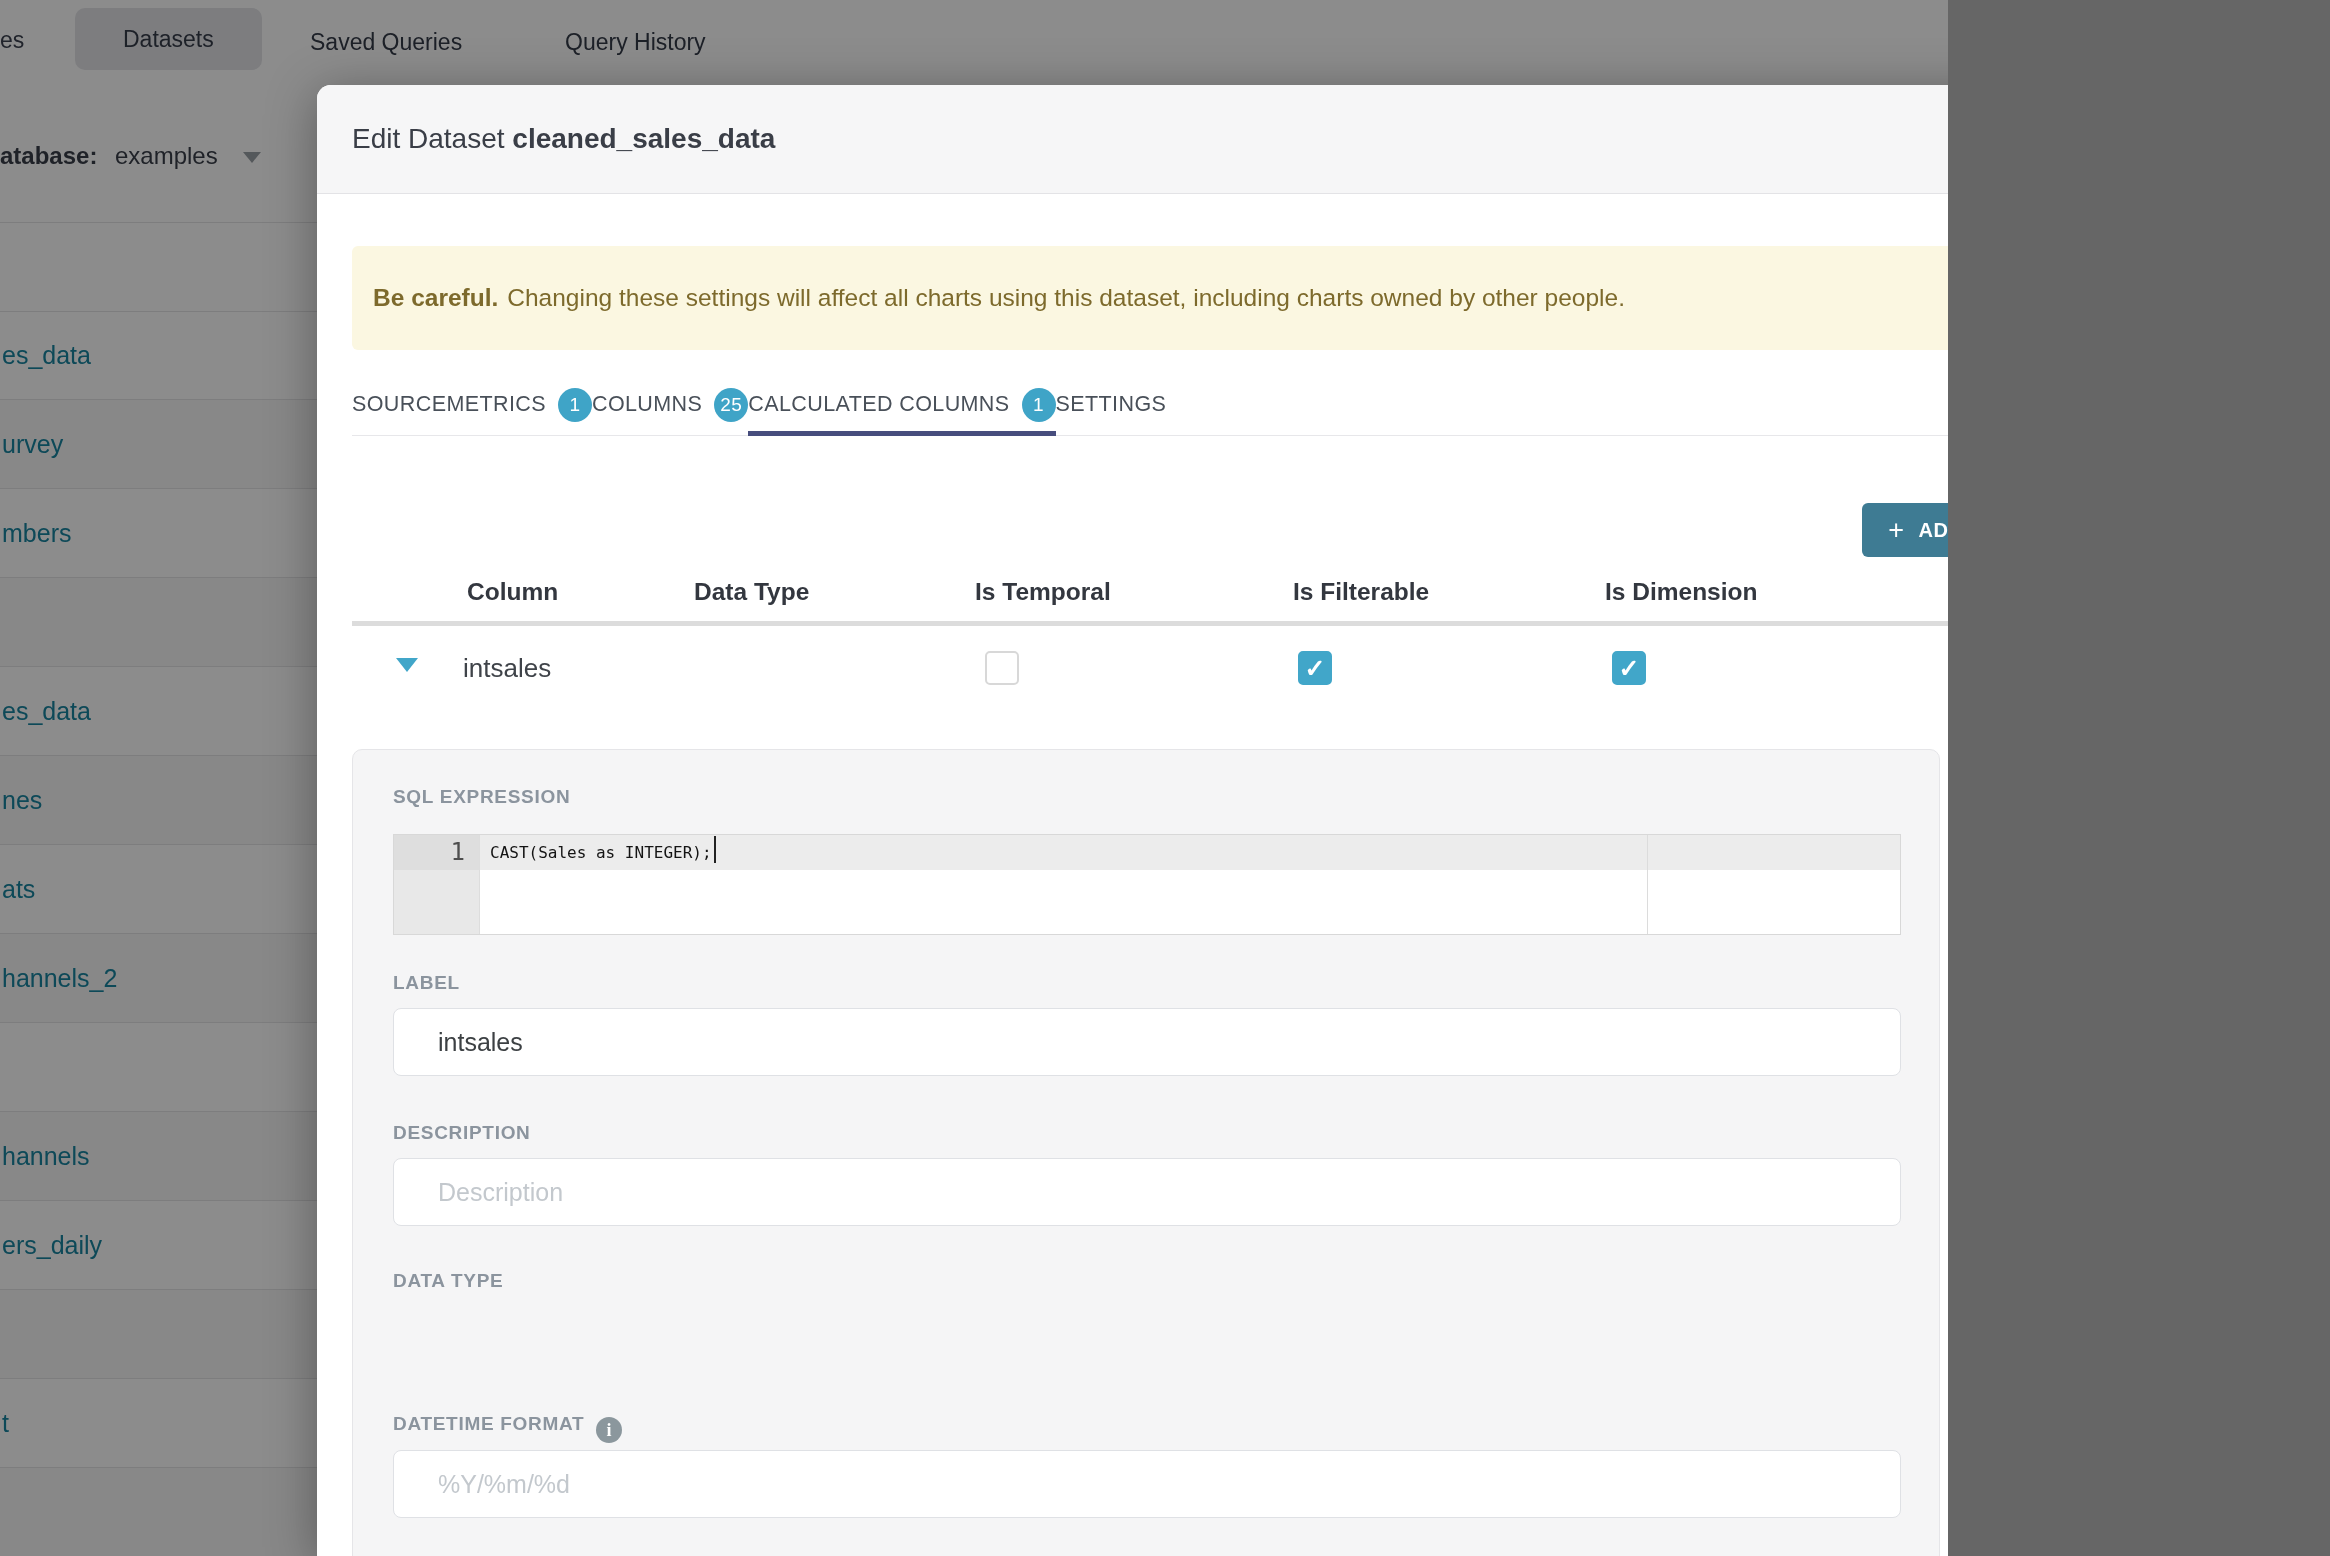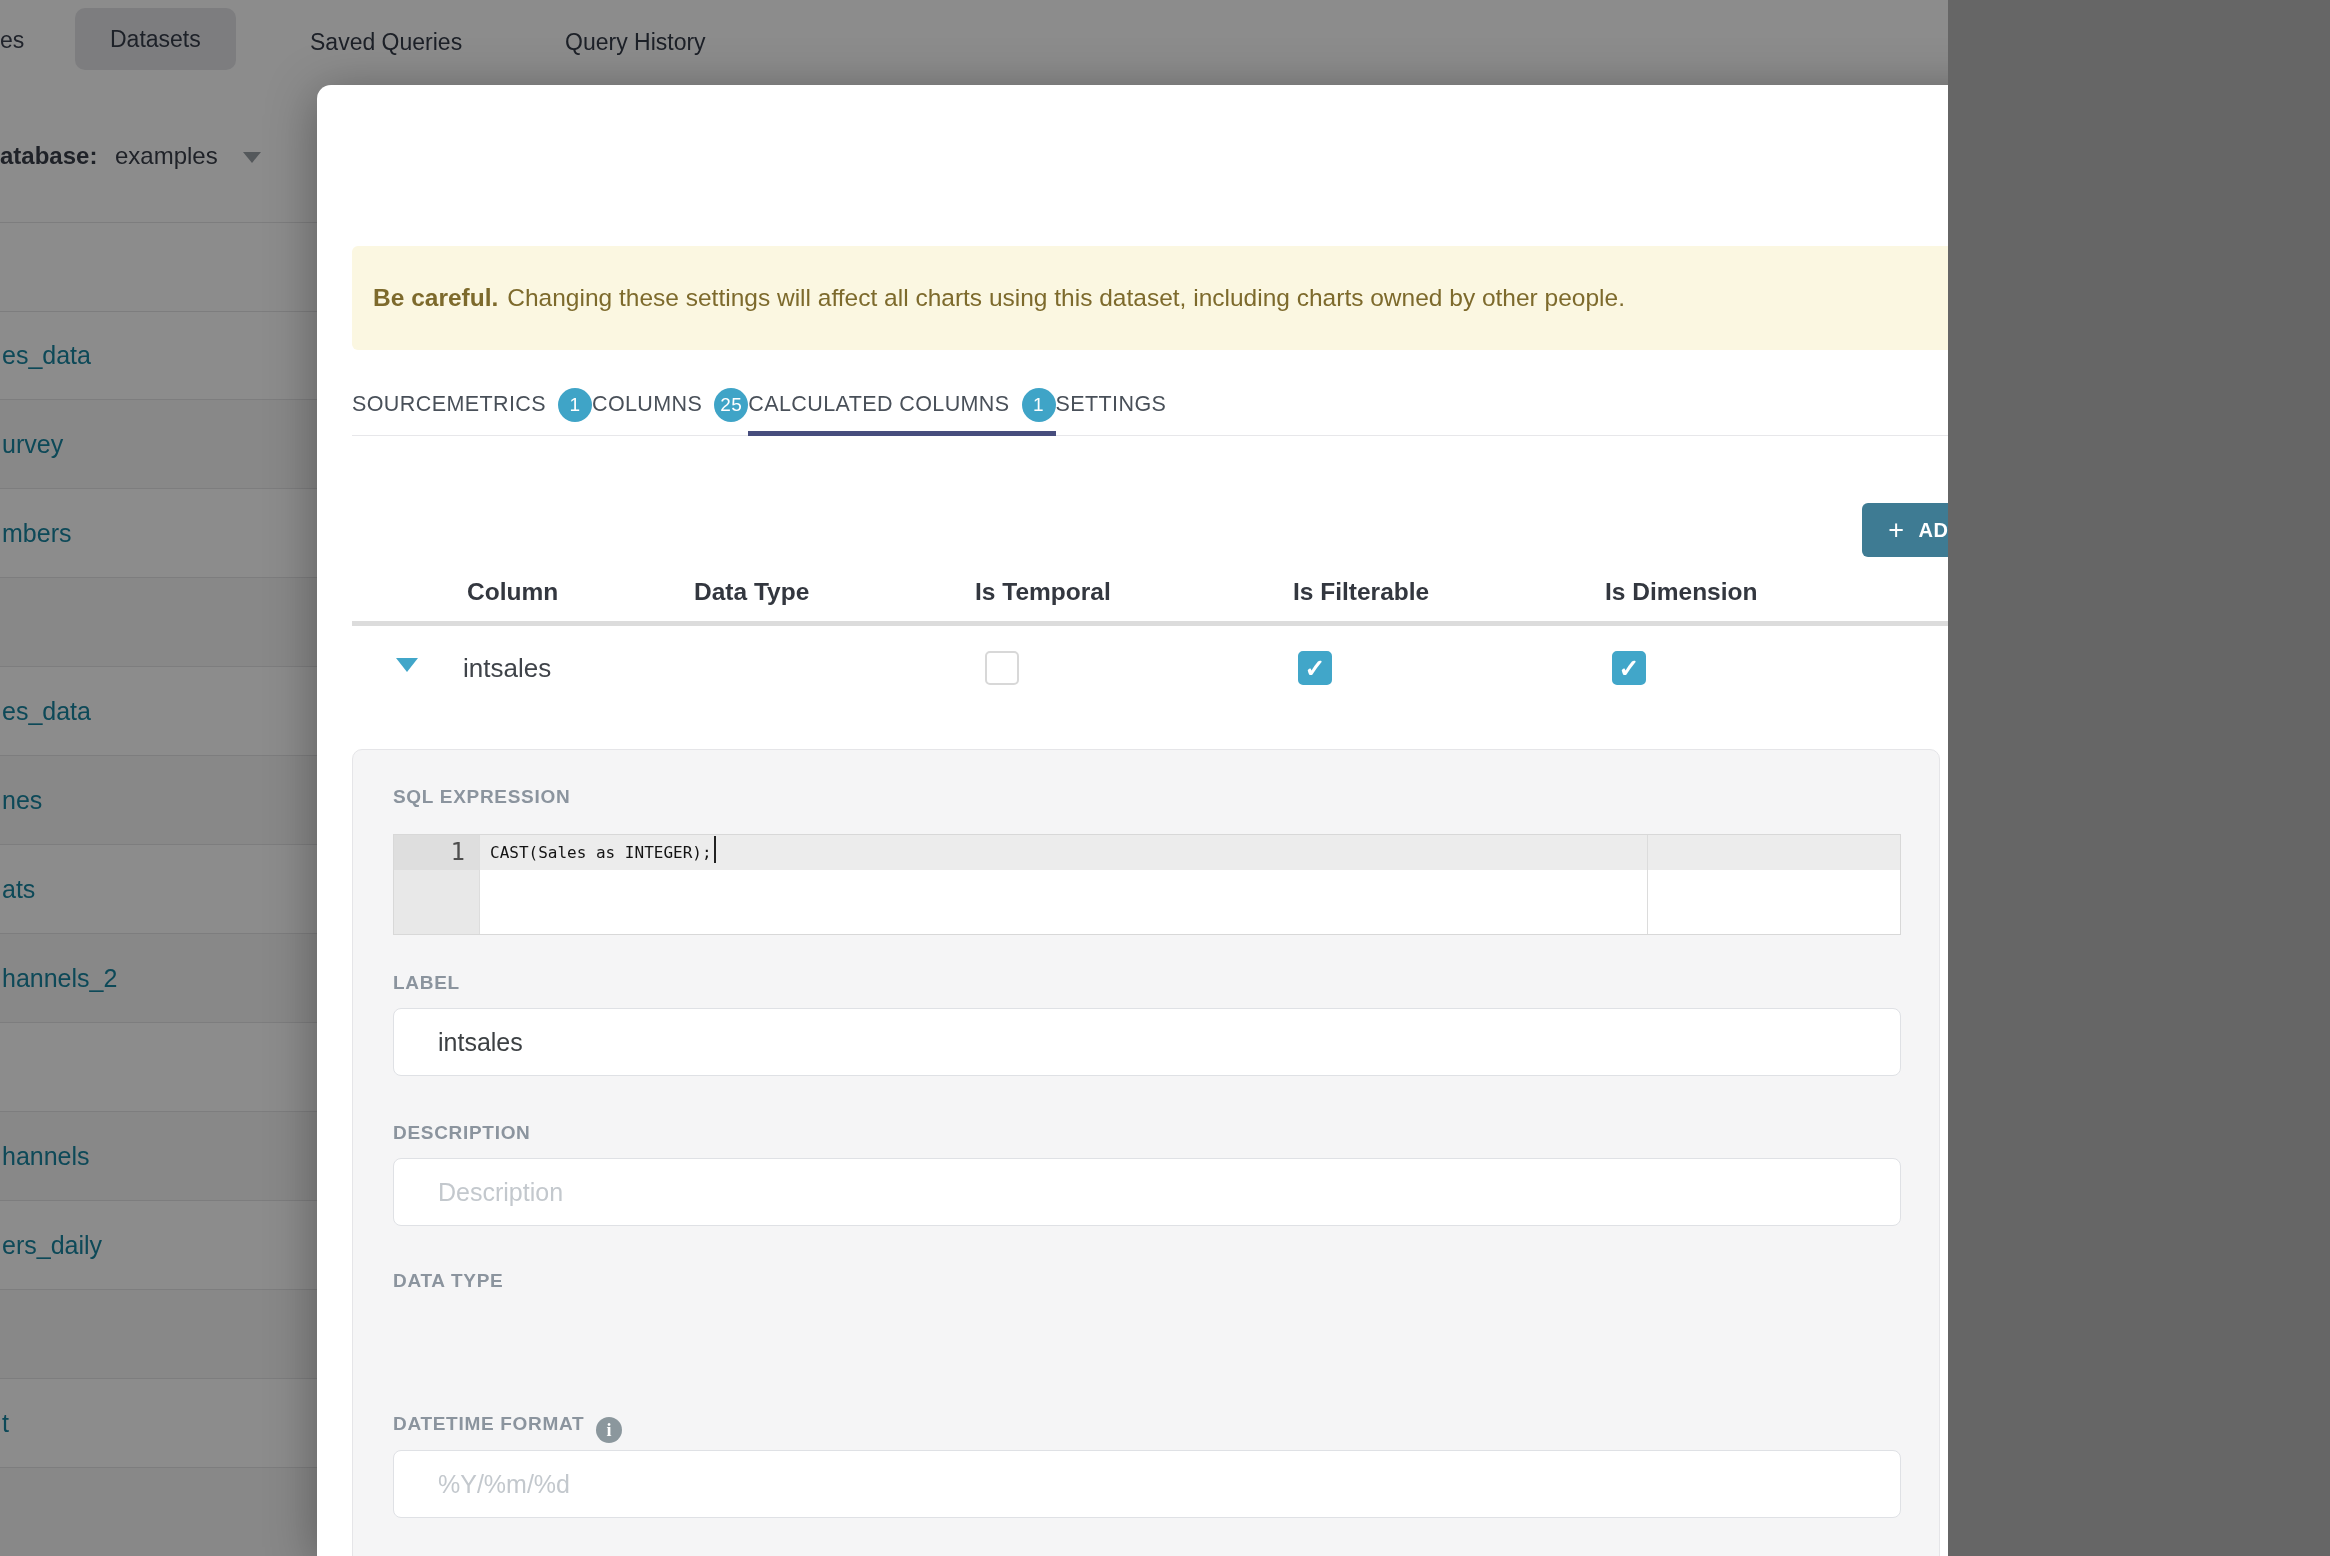--- a/index.html
+++ b/index.html
@@ -2,21 +2,21 @@
 <html><head>
 <meta charset="utf-8">
 <style>
   html,body{margin:0;padding:0;background:#666;}
   #screen{position:relative;width:1948px;height:1556px;overflow:hidden;background:#fff;
           font-family:"Liberation Sans",sans-serif;-webkit-font-smoothing:antialiased;}
   
   .page{position:absolute;inset:0;background:#fff;}
   .topnav{position:absolute;top:0;left:0;right:0;height:80px;background:#fff;}
   .nav-frag{position:absolute;left:0;top:27px;font-size:23px;color:#3c4250;}
-  .nav-chip{position:absolute;left:75px;top:8px;height:62px;padding:0 35px;background:#e3e4e8;
+  .nav-chip{position:absolute;left:75px;top:8px;height:62px;padding:0 48px;background:#e3e4e8;
             border-radius:10px;display:flex;align-items:center;font-size:23px;color:#363c4a;}
   .nav-link{position:absolute;top:29px;font-size:23px;color:#363c4a;text-align:right;}
   .nav-link.saved{left:310px}.nav-link.history{left:565px}
   .bulk-btn{position:absolute;left:2196px;top:6px;height:62px;width:260px;background:#dfe7ec;
             border-radius:8px;color:#14637e;font-weight:bold;font-size:24px;display:flex;
             align-items:center;padding-left:36px;letter-spacing:.5px;}
   .db-bar{position:absolute;top:142px;left:0;height:40px;font-size:24px;color:#3a3f4a;}
   .db-label{position:absolute;left:0;top:0;font-weight:bold;}
   .db-value{position:absolute;left:115px;top:0;}
   .caret-down{display:inline-block;width:0;height:0;border-left:9px solid transparent;
@@ -181,20 +181,26 @@
         </div>
       <div class="bg-row">
           <span class="bg-row-label"></span>
         </div>
     </div>
   </div>
 
   <div class="dim"></div>
 
   <div class="modal">
+    <div class="modal-header">
+      <div class="modal-title">
+        <span>Edit Dataset </span><b>cleaned_sales_data</b>
+      </div>
+      <div class="close-btn"></div>
+    </div>
 
     <div class="warning">
       <b>Be careful.</b>
       <span>Changing these settings will affect all charts using this dataset, including charts owned by other people.</span>
     </div>
 
     <div class="tabs">
       <div class="tab">
         <span>SOURCE</span>
       </div>

